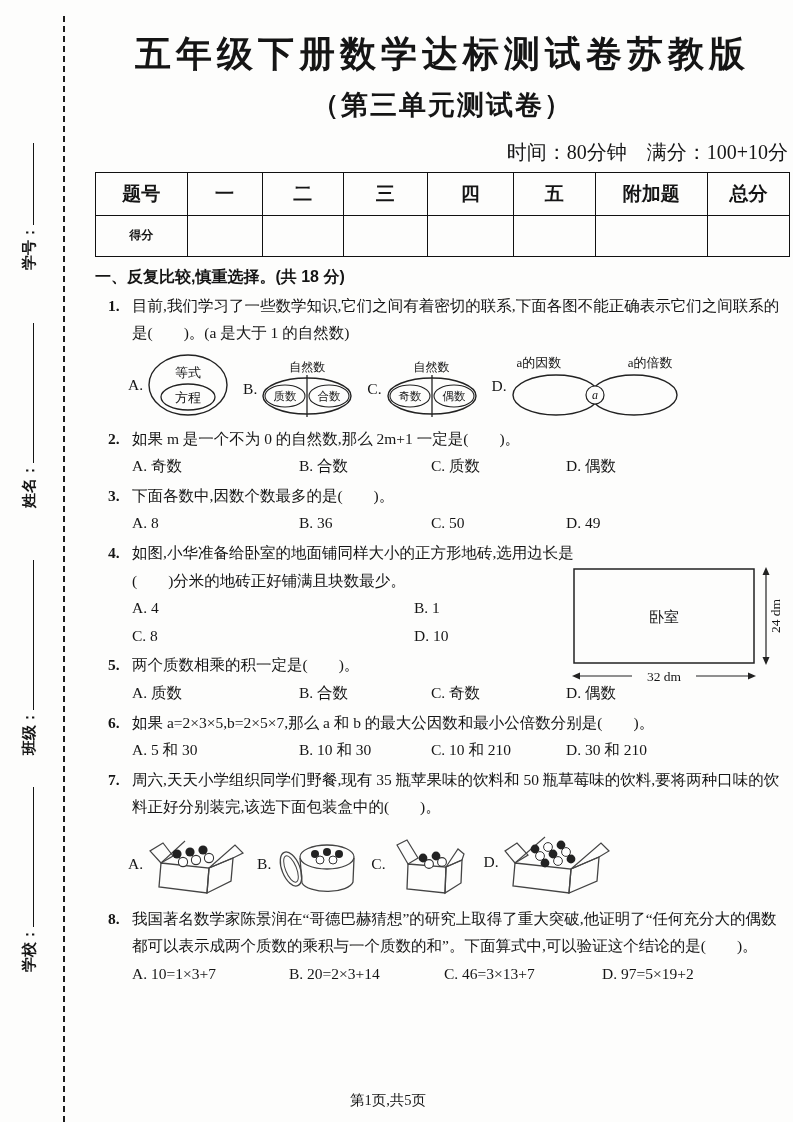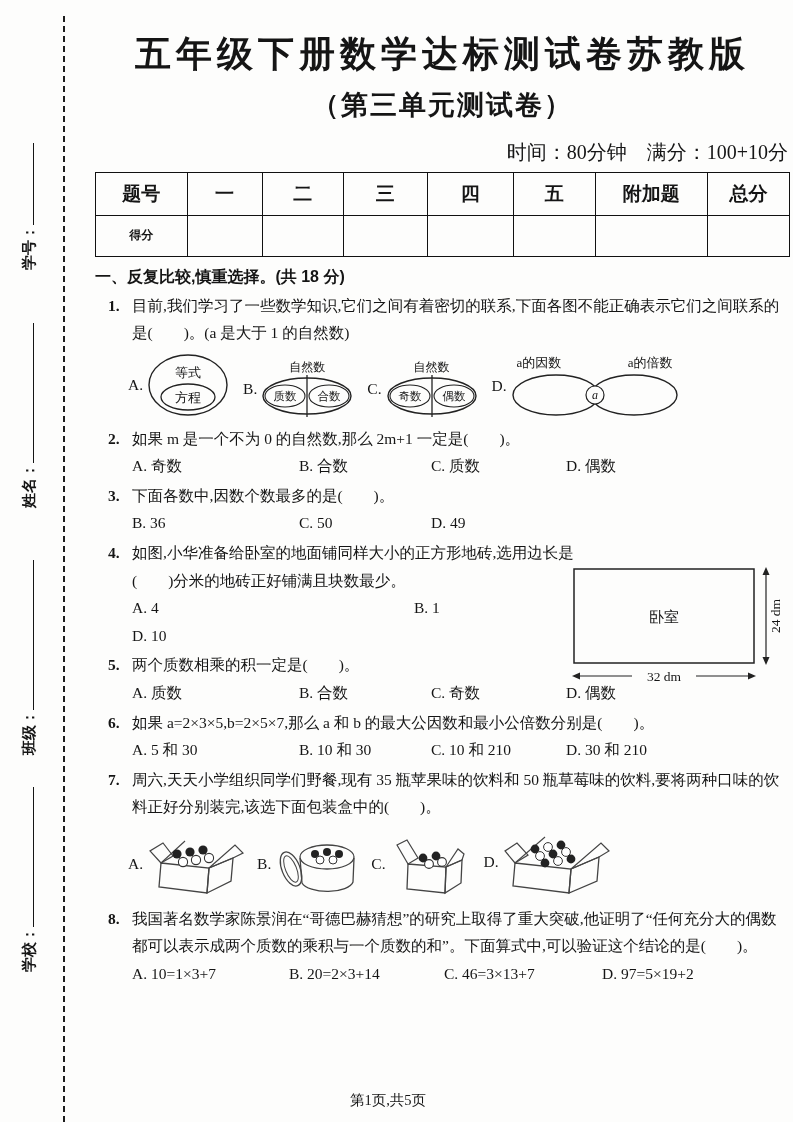--- a/index.html
+++ b/index.html
@@ -197,34 +197,36 @@
           <span>D. 偶数</span>
         </div>
       </div>
 
       <div class="q">
         <div class="qline">
           <span class="qnum">3.</span>
           <span class="qtext">下面各数中,因数个数最多的是(　　)。</span>
         </div>
         <div class="opts4">
+          <span>A. 8</span>
           <span>B. 36</span>
           <span>C. 50</span>
           <span>D. 49</span>
         </div>
       </div>
 
       <div class="q q4wrap">
         <div class="qline" style="padding-right:200px;">
           <span class="qnum">4.</span>
           <span class="qtext">如图,小华准备给卧室的地面铺同样大小的正方形地砖,选用边长是(　　)分米的地砖正好铺满且块数最少。</span>
         </div>
         <div class="opts2">
           <span>A. 4</span>
           <span>B. 1</span>
+          <span>C. 8</span>
           <span>D. 10</span>
         </div>
         <div class="room-wrap">
           <svg width="218" height="122" viewBox="0 0 218 122">
             <rect x="4" y="4" width="180" height="94" fill="none" stroke="#222" stroke-width="1.5"></rect>
             <text x="94" y="57" font-size="15" text-anchor="middle">卧室</text>
             <line x1="196" y1="6" x2="196" y2="96" stroke="#222" stroke-width="1.2"></line>
             <polygon points="196,2 192.5,10 199.5,10" fill="#222"></polygon>
             <polygon points="196,100 192.5,92 199.5,92" fill="#222"></polygon>
             <text x="210" y="51" font-size="13.5" text-anchor="middle" transform="rotate(-90 210 51)">24 dm</text>

